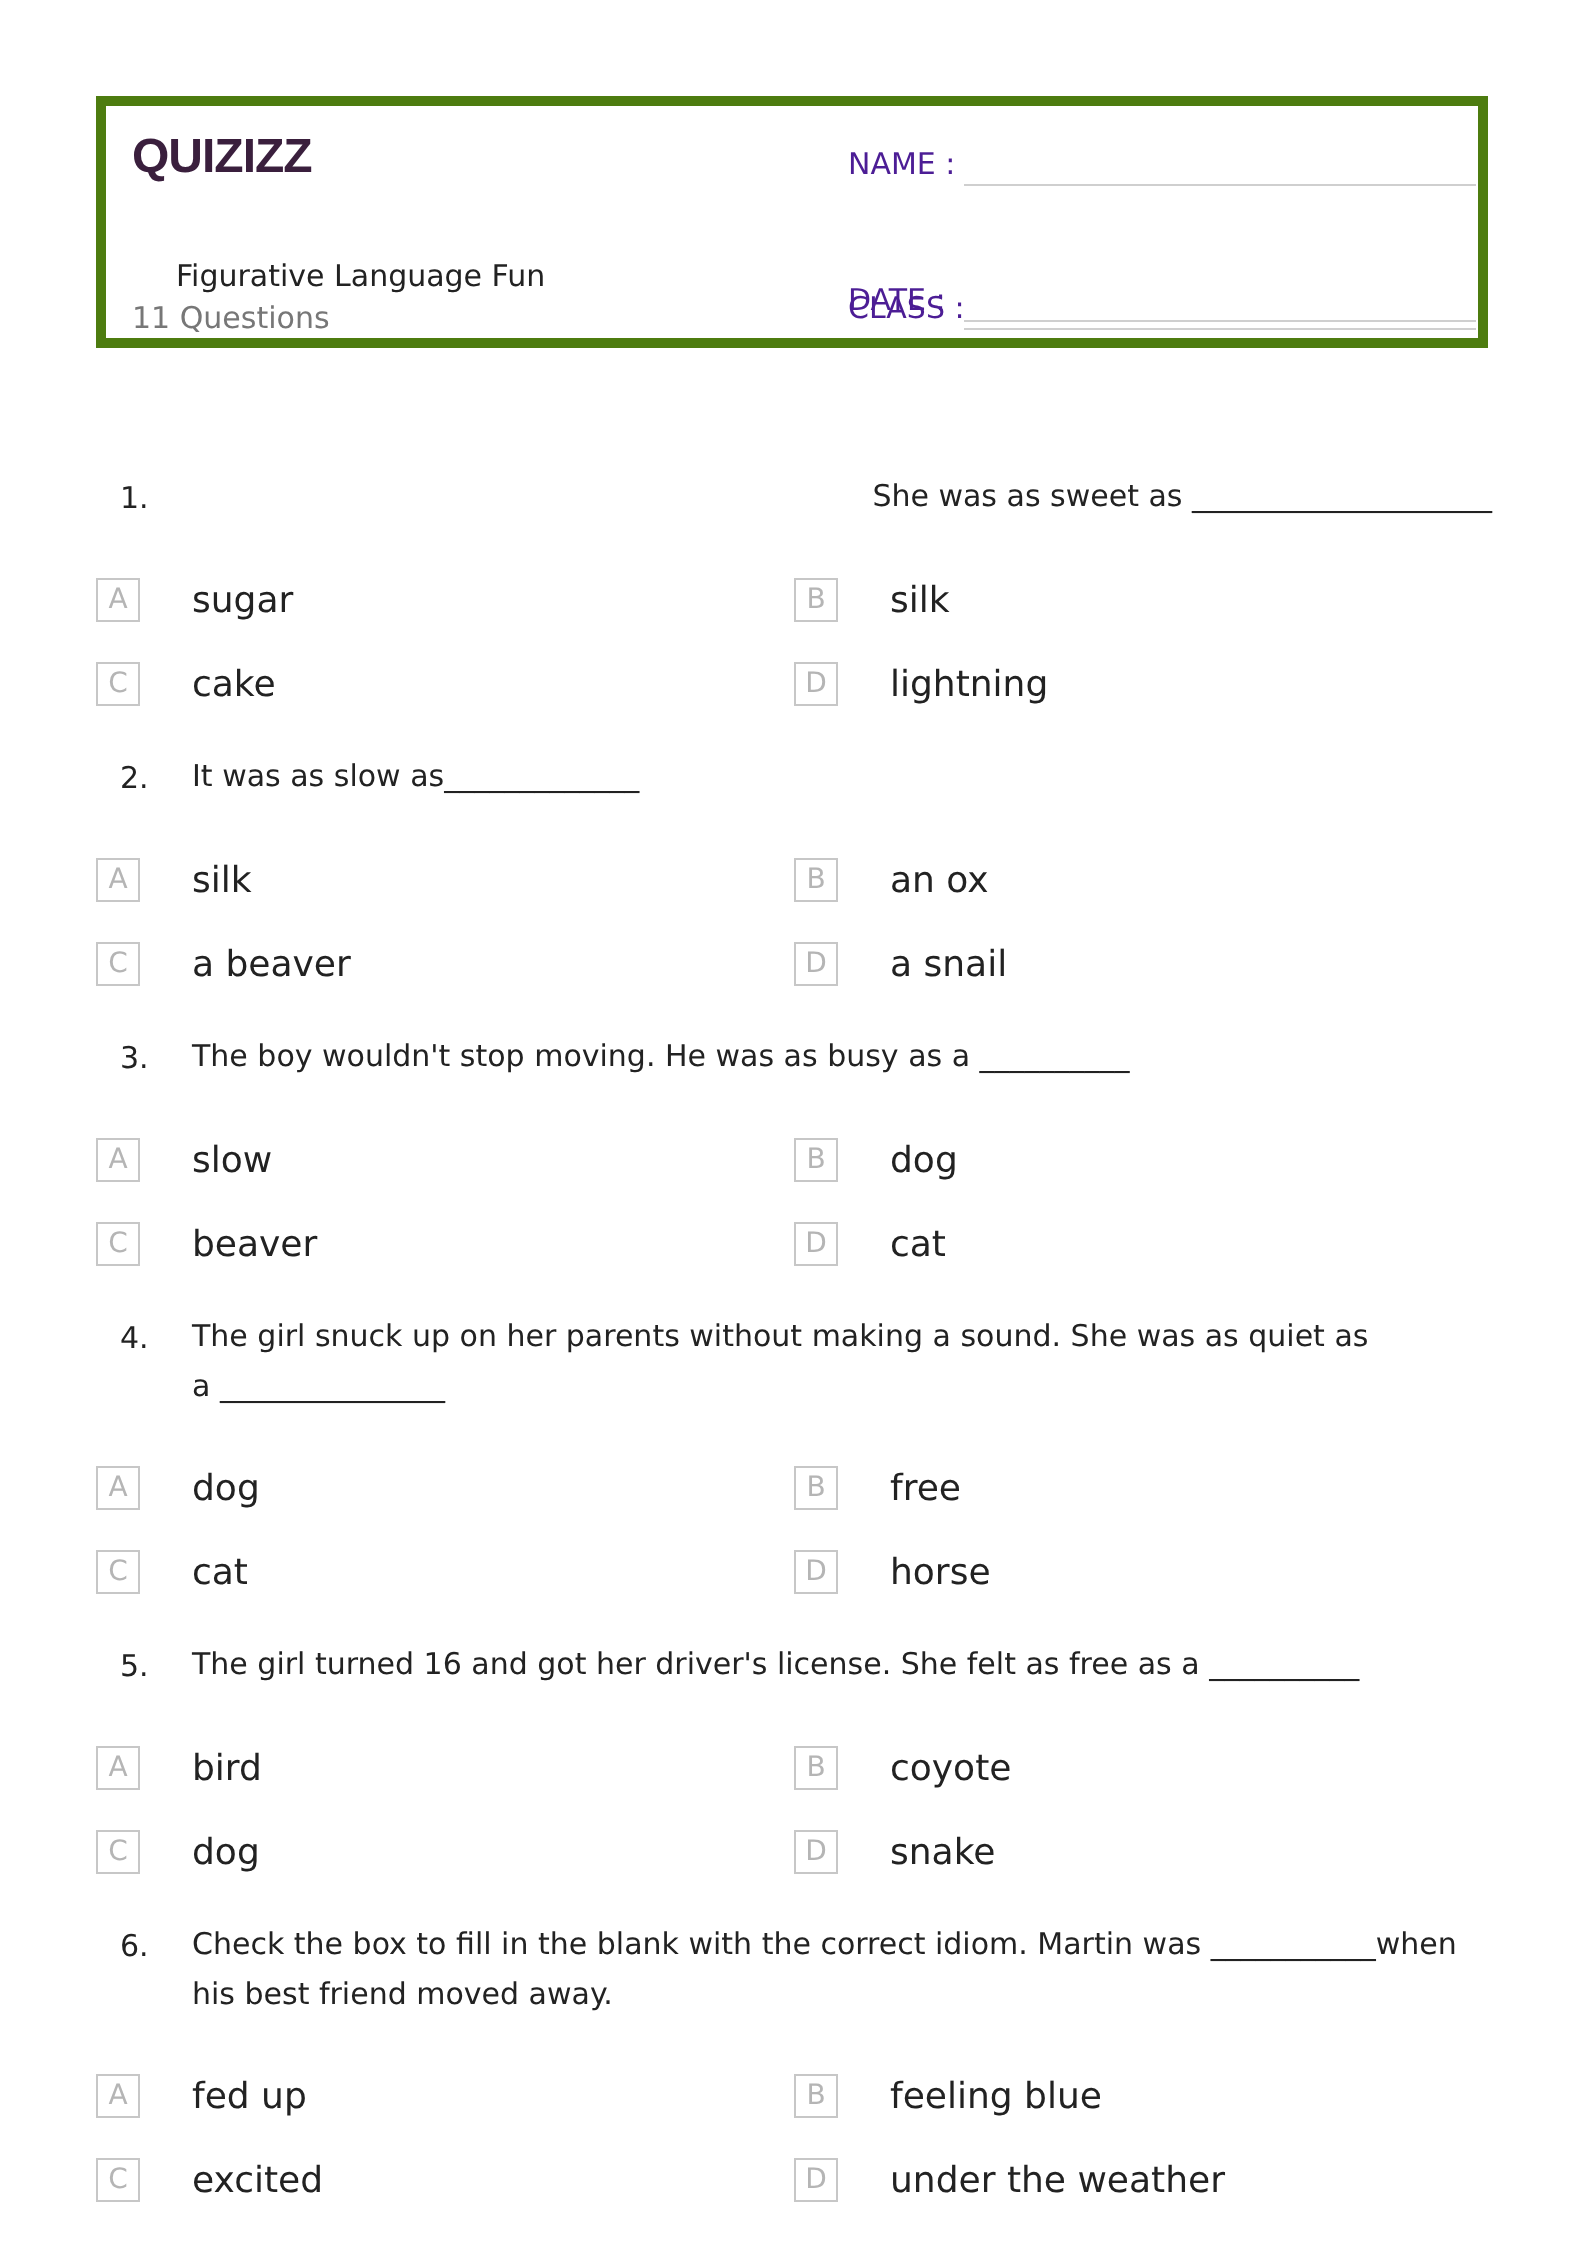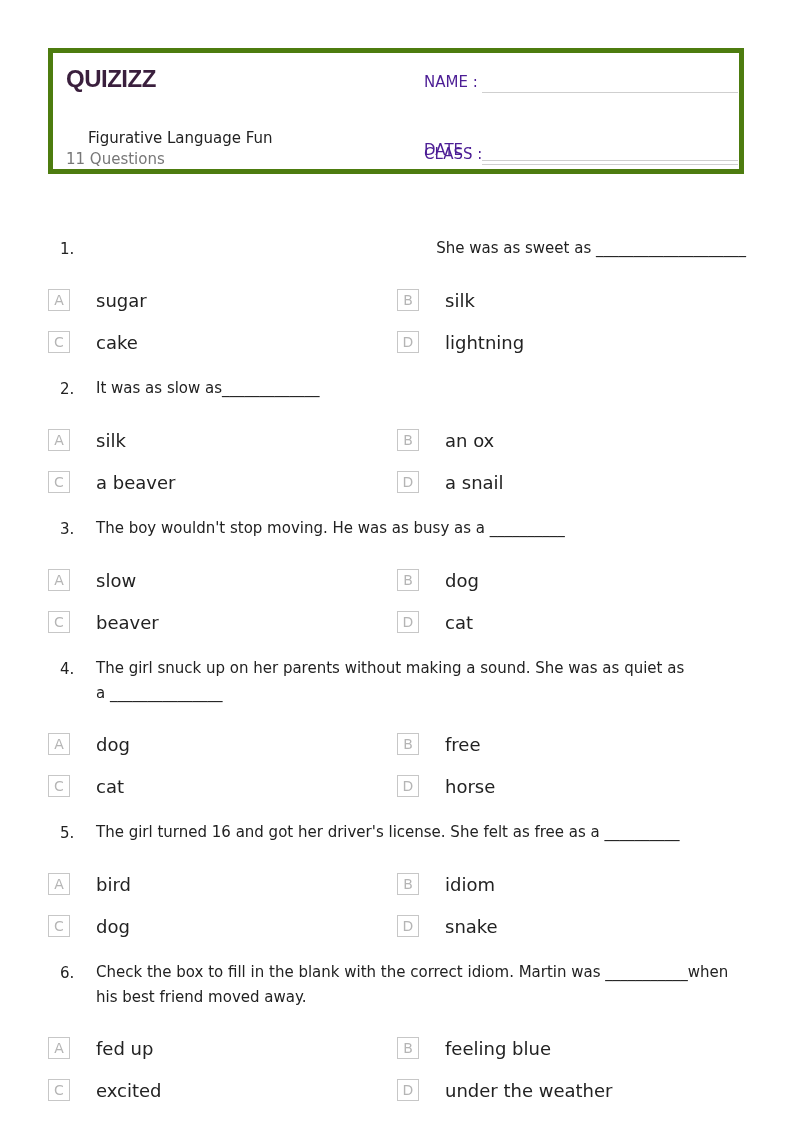--- a/index.html
+++ b/index.html
@@ -130,21 +130,21 @@
 
 <div class="q" style="top:824px;">
   <span class="qnum">5.</span>
   <div class="qtext" style="top:-4px;">The girl turned 16 and got her driver's license. She felt as free as a __________</div>
   <div class="opt" style="left:48px; top:49px;">
       <div class="box">A</div>
       <span class="otext">bird</span>
     </div>
   <div class="opt" style="left:397px; top:49px;">
       <div class="box">B</div>
-      <span class="otext">idiom</span>
+      <span class="otext">coyote</span>
     </div>
   <div class="opt" style="left:48px; top:91px;">
       <div class="box">C</div>
       <span class="otext">dog</span>
     </div>
   <div class="opt" style="left:397px; top:91px;">
       <div class="box">D</div>
       <span class="otext">snake</span>
     </div>
 </div>

